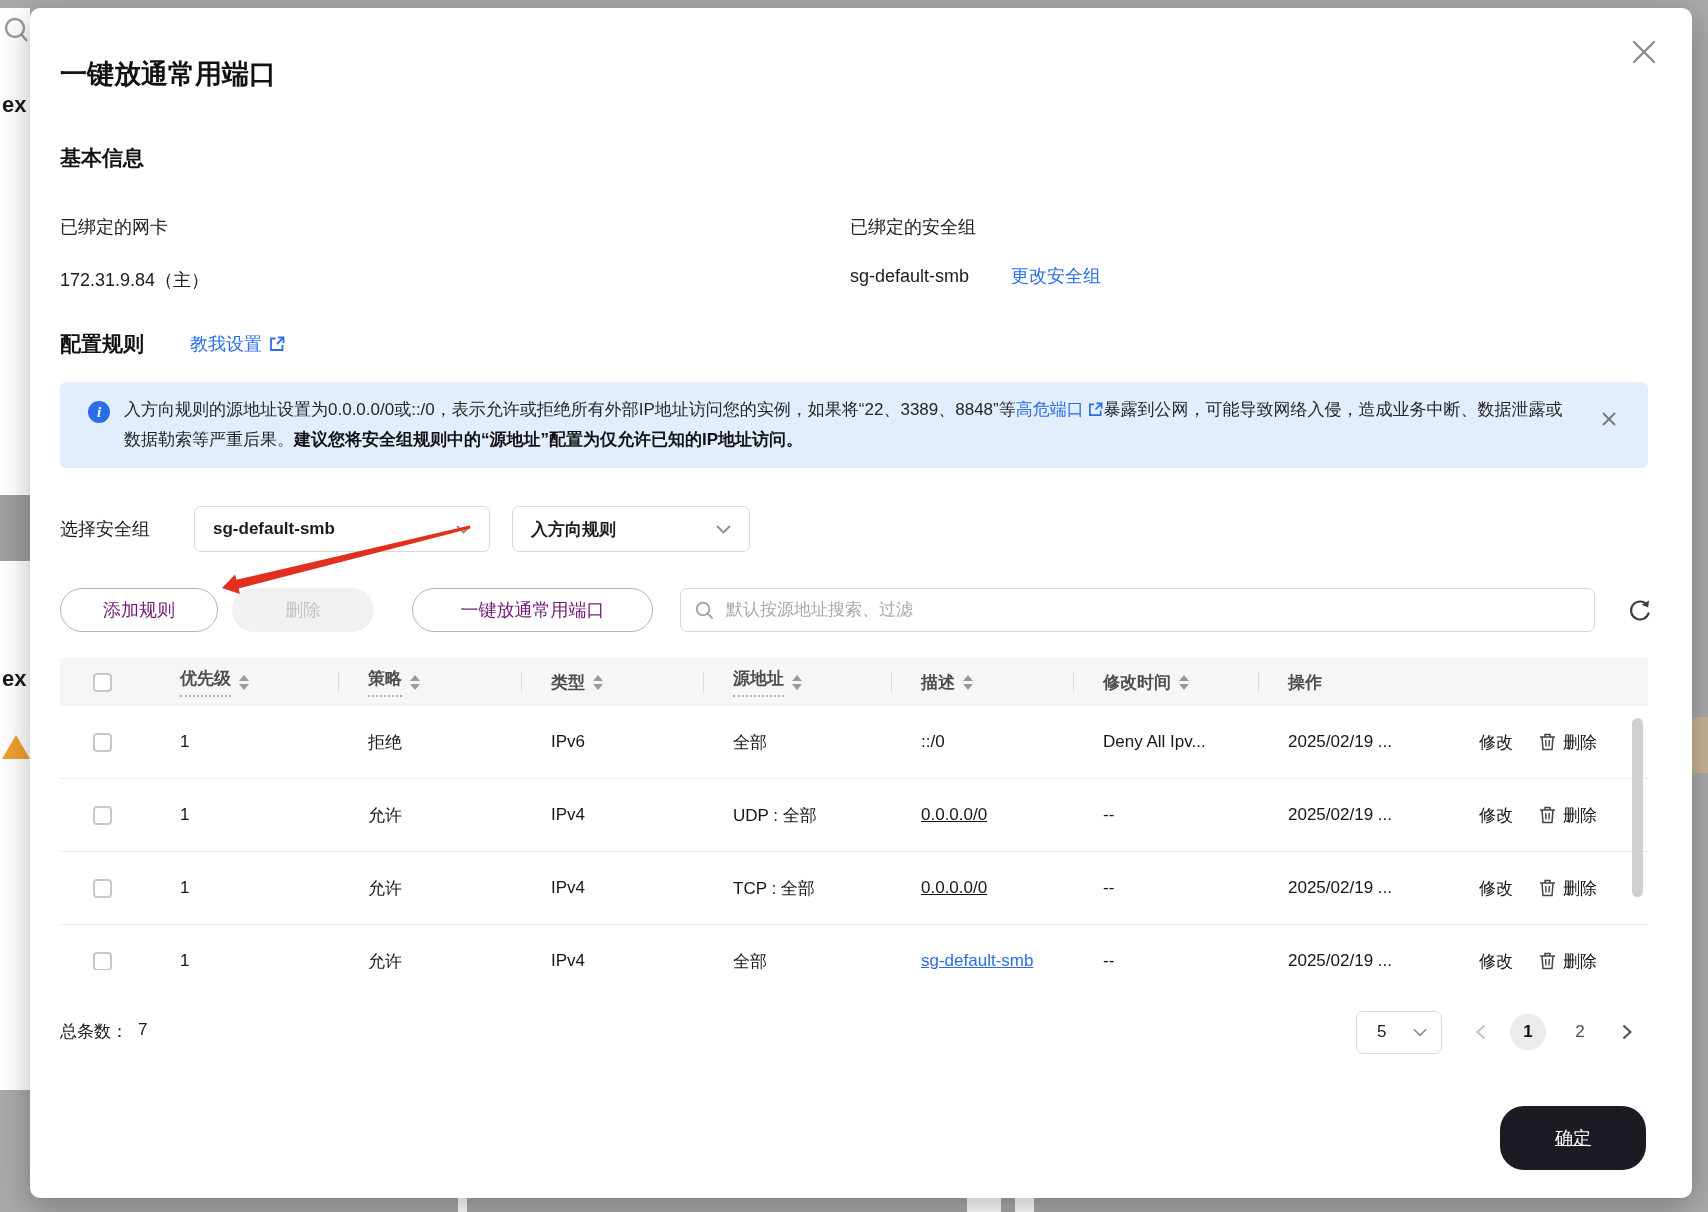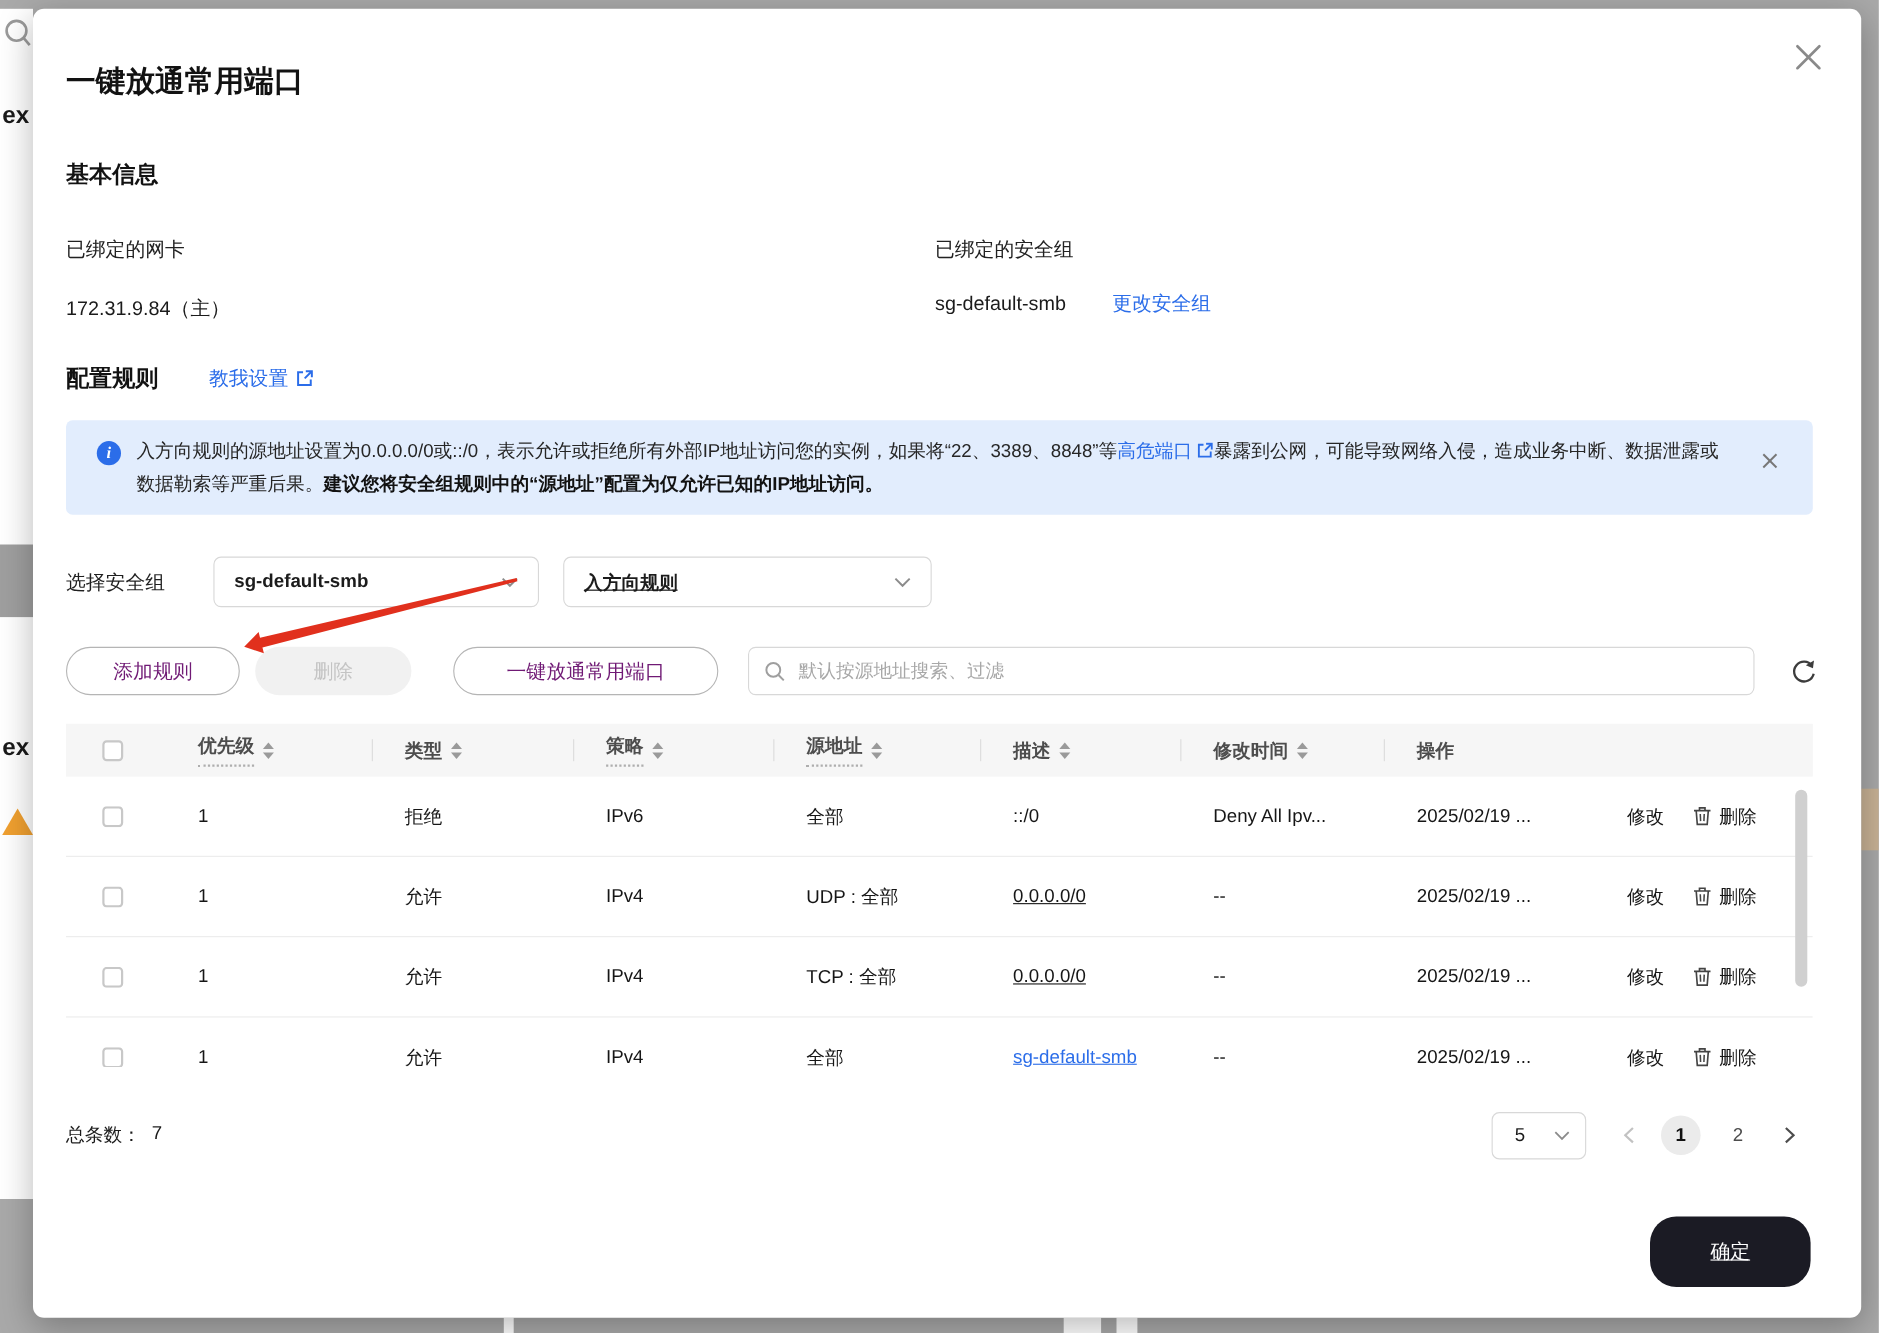--- a/index.html
+++ b/index.html
@@ -52,21 +52,21 @@
   .alert-link{color:#2b6de9;text-decoration:none;cursor:pointer;}
   .alert-close{position:absolute;right:30px;top:28px;width:18px;height:18px;cursor:pointer;}
 
   
   .filter-row{position:absolute;left:30px;top:498px;height:46px;display:flex;align-items:center;}
   .filter-label{font-size:18px;color:#1f1f1f;margin-right:44px;}
   .select-box{height:46px;border:1px solid #d8d8d8;border-radius:7px;box-sizing:border-box;
     display:flex;align-items:center;justify-content:space-between;padding:0 18px;cursor:pointer;background:#fff;}
   .select-box .sel-val{font-size:17px;font-weight:600;color:#1c1c1c;}
   .sel-sg{width:296px;margin-right:22px;}
-  .sel-dir{width:335px;text-decoration:underline;}
+  .sel-dir{width:238px;}
 
   
   .toolbar{position:absolute;left:30px;top:580px;height:44px;display:flex;align-items:center;}
   .pill-btn{height:44px;border:1px solid #b5b5b5;border-radius:22px;background:#fff;
     display:flex;align-items:center;justify-content:center;font-size:18px;color:#701a75;cursor:pointer;box-sizing:border-box;}
   .btn-add{width:158px;}
   .btn-del{width:142px;margin-left:14px;border:none;background:#f1f1f1;color:#c4c4c4;cursor:default;}
   .btn-ports{width:241px;margin-left:38px;}
   .search-box{margin-left:27px;width:915px;height:44px;border:1px solid #d8d8d8;border-radius:7px;
     box-sizing:border-box;display:flex;align-items:center;padding:0 14px;background:#fff;}
@@ -224,28 +224,28 @@
           <div class="checkbox"></div>
         </div>
       <div class="th">
         <span class="th-label dotted">优先级</span>
         <span class="sort-icon">
             <i class="up"></i>
             <i class="down"></i>
           </span>
       </div>
       <div class="th sep">
+        <span class="th-label dotted">策略</span>
+        <span class="sort-icon">
+            <i class="up"></i>
+            <i class="down"></i>
+          </span>
+      </div>
+      <div class="th sep">
         <span class="th-label">类型</span>
-        <span class="sort-icon">
-            <i class="up"></i>
-            <i class="down"></i>
-          </span>
-      </div>
-      <div class="th sep">
-        <span class="th-label dotted">策略</span>
         <span class="sort-icon">
             <i class="up"></i>
             <i class="down"></i>
           </span>
       </div>
       <div class="th sep">
         <span class="th-label dotted">源地址</span>
         <span class="sort-icon">
             <i class="up"></i>
             <i class="down"></i>

